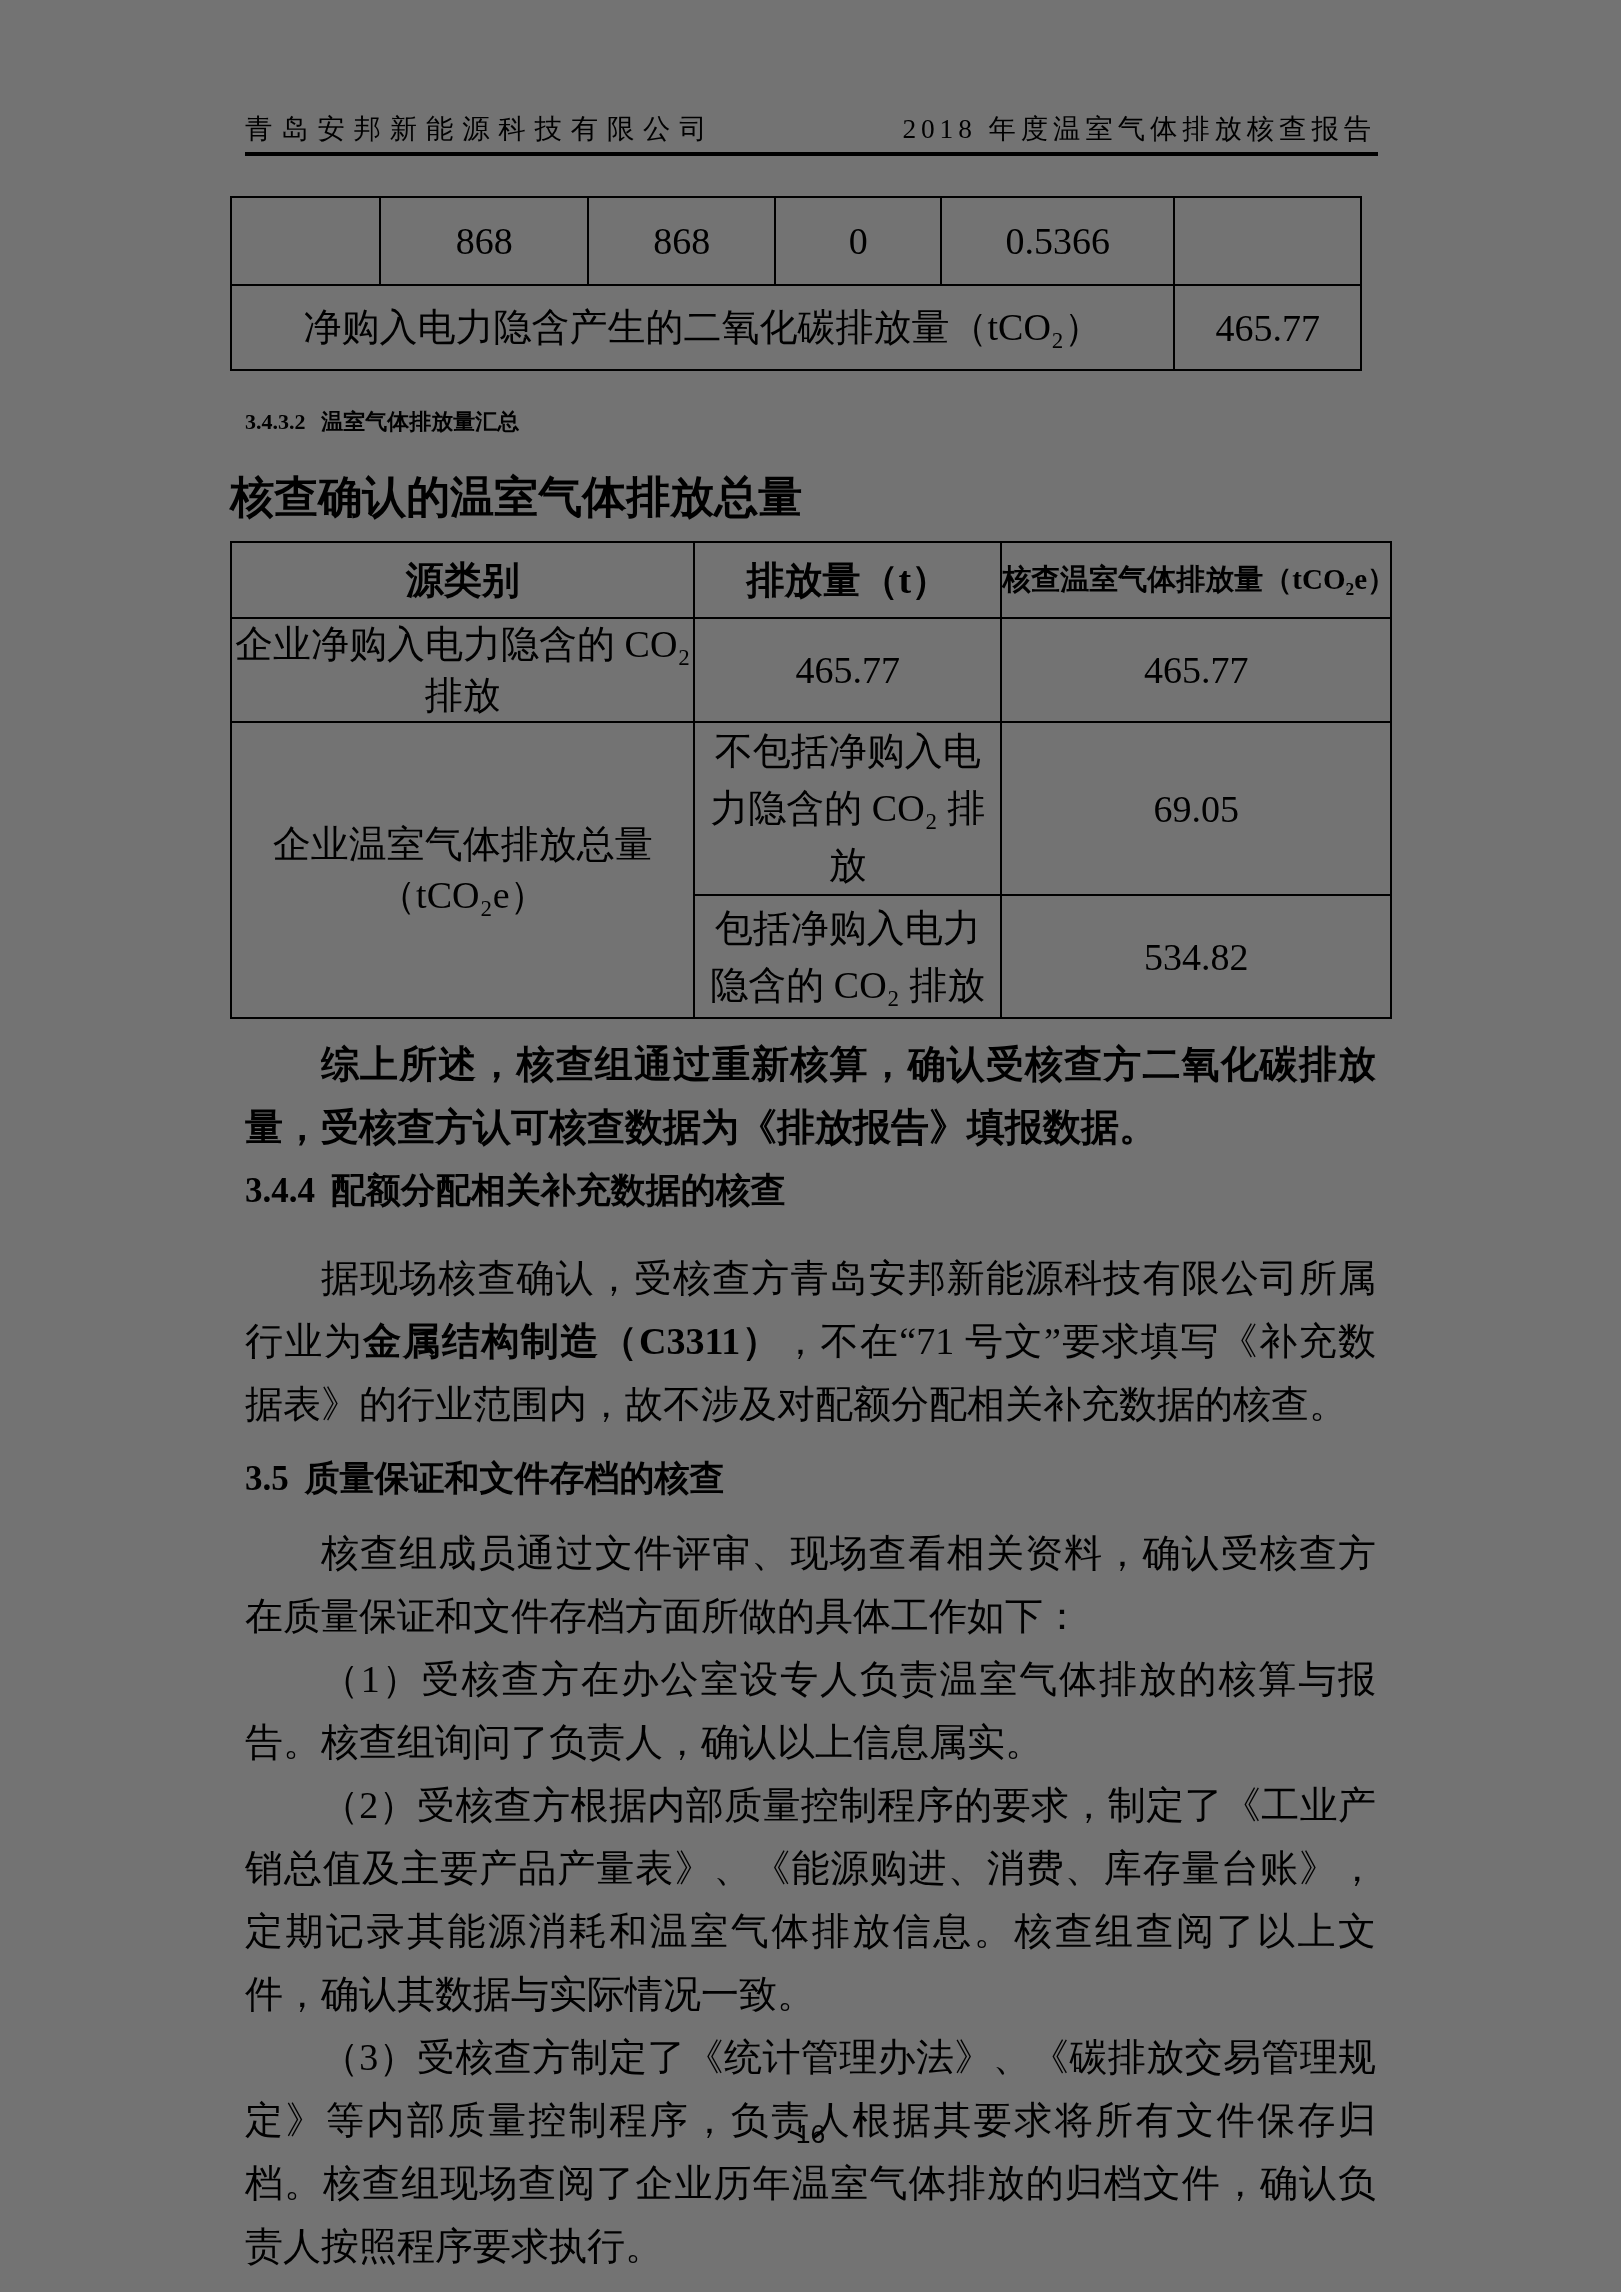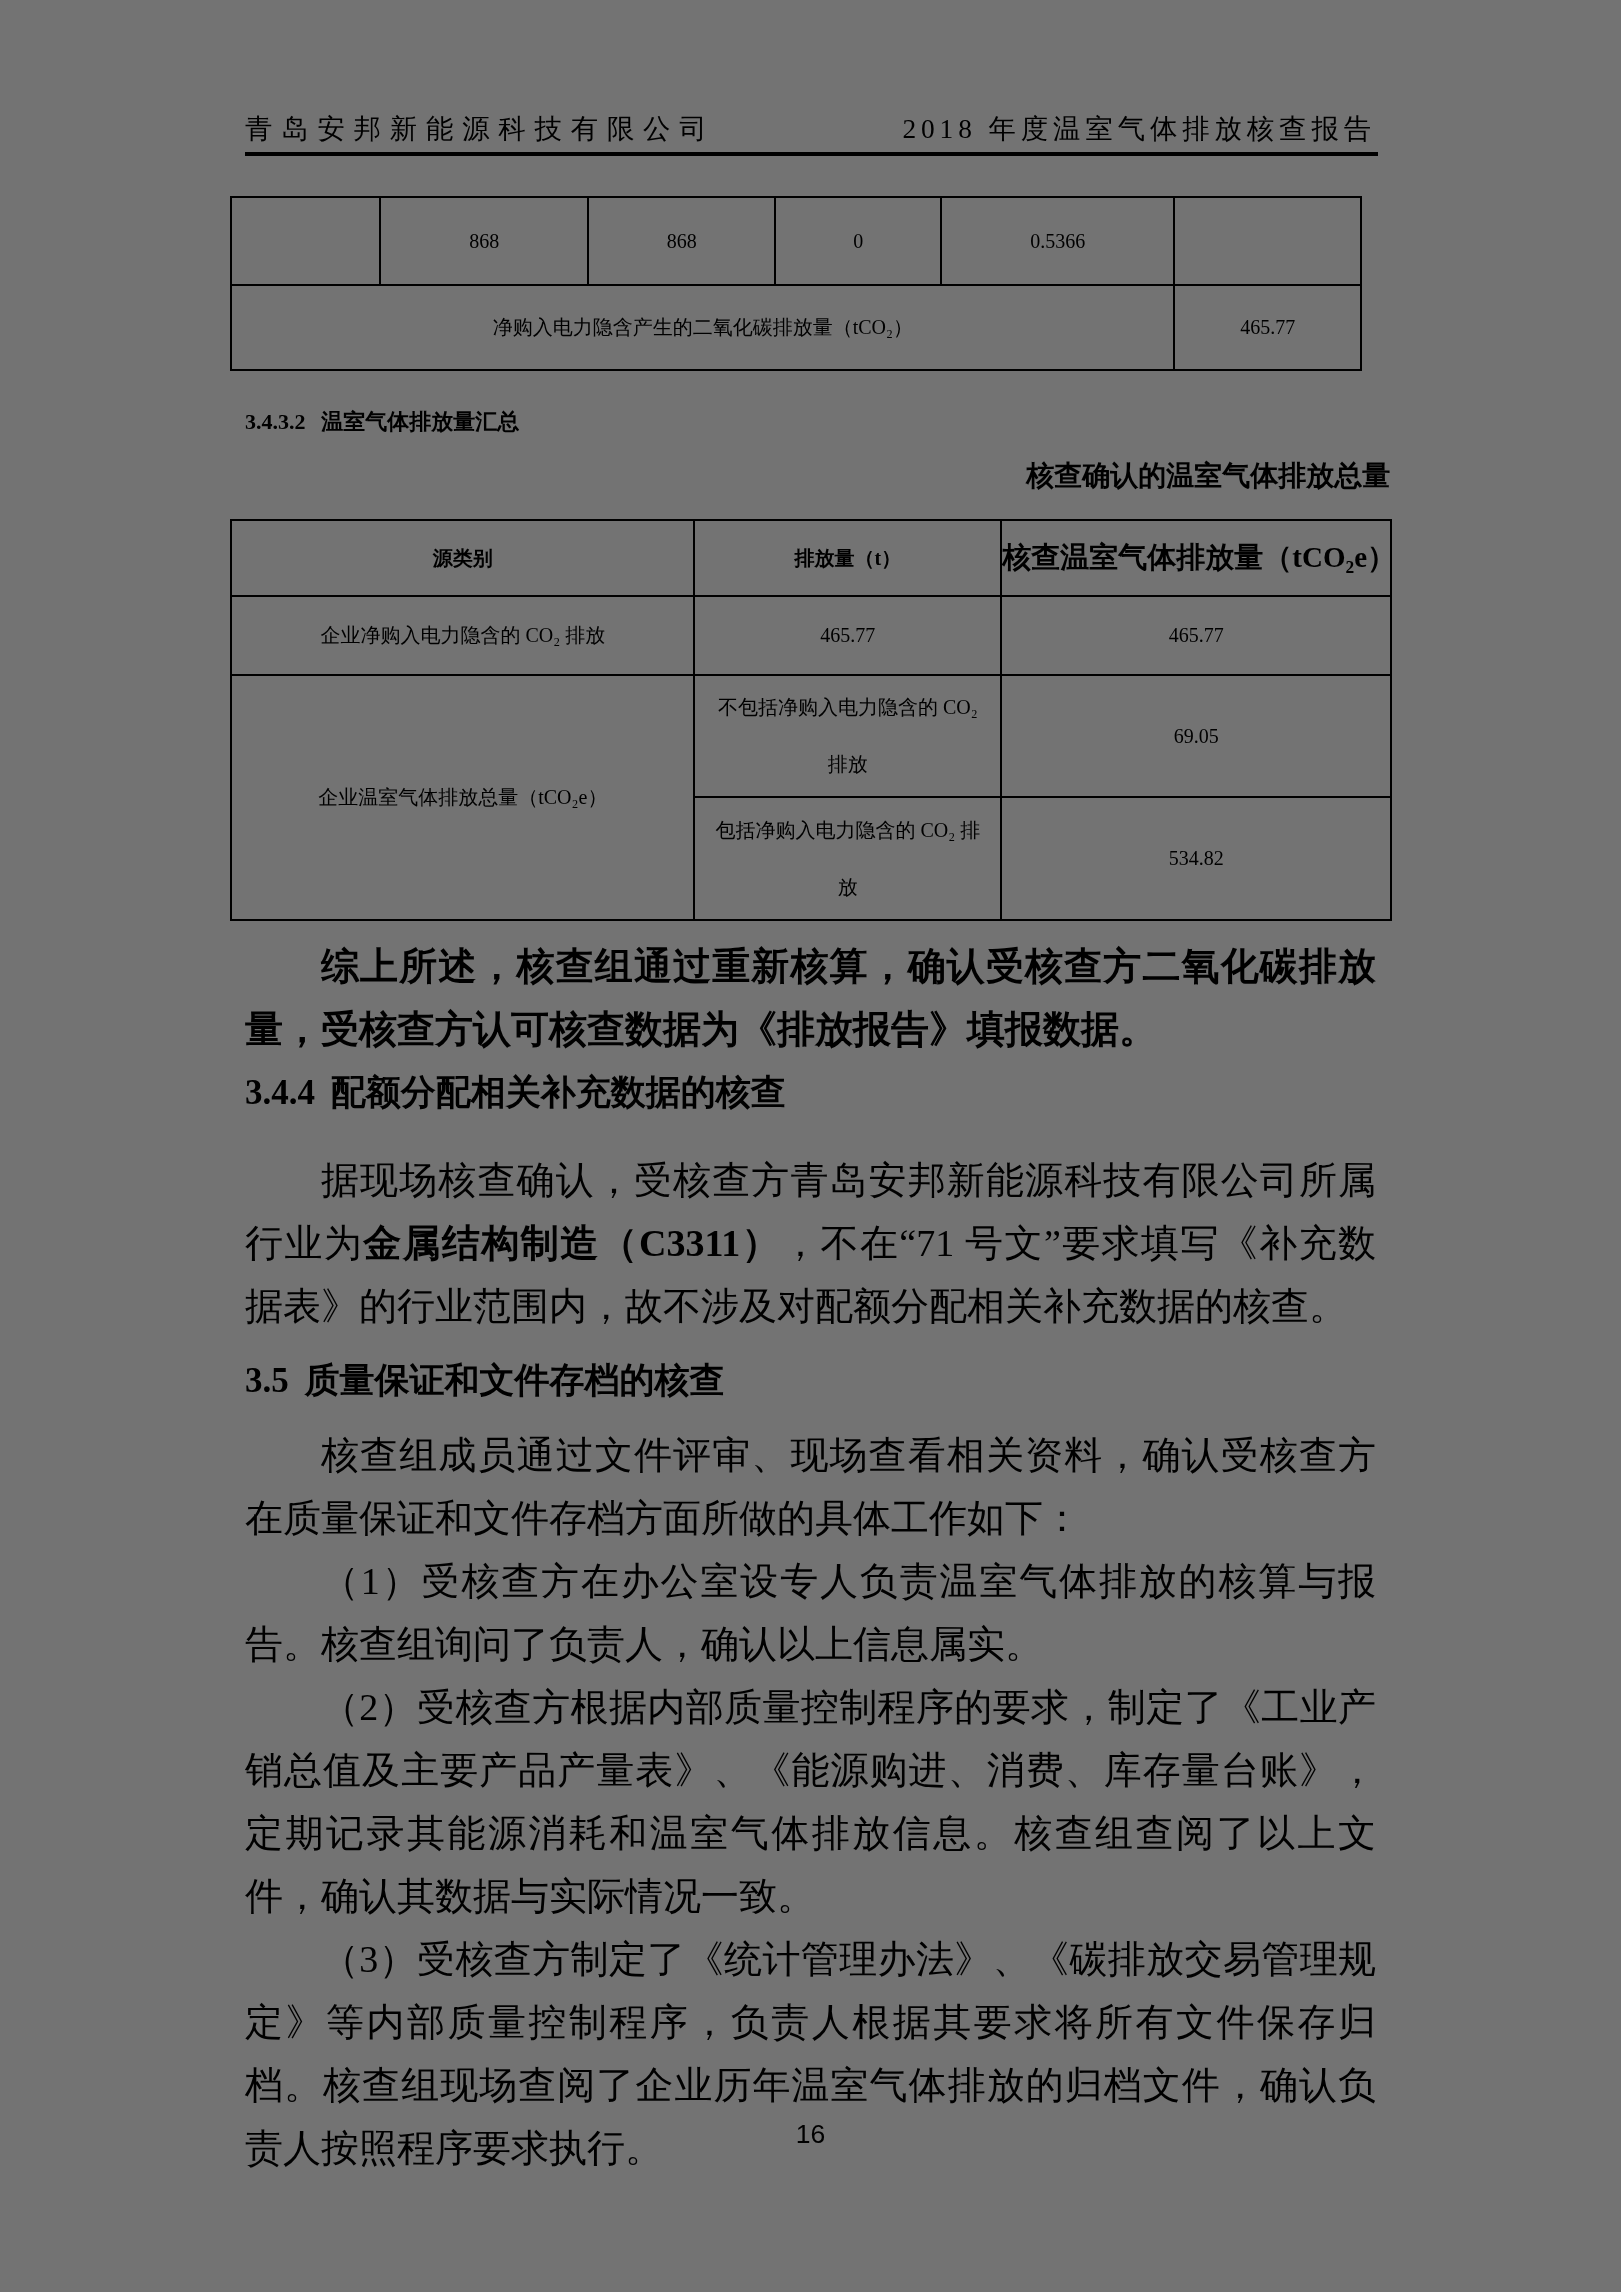--- a/index.html
+++ b/index.html
@@ -17,35 +17,35 @@
   }
   .doc-header .left{letter-spacing:8.8px;}
   .doc-header .right{letter-spacing:4.9px;}
   .header-rule{position:absolute;left:245px;width:1133px;top:152px;height:3.9px;background:#000;}
 
   
   .content{position:absolute;left:245px;top:196px;width:1131px;}
 
   table{border-collapse:collapse;table-layout:fixed;}
   td,th{border:2px solid #000;text-align:center;vertical-align:middle;
-        font-size:20px;padding:0;font-weight:normal;overflow:hidden;}
+        font-size:38px;padding:0;font-weight:normal;overflow:hidden;}
 
   .table1{margin-left:-14.7px;width:1130px;}
   .table1 td{height:86px;}
   .table1 .merged-row td{height:83px;}
 
   .section-heading{font-weight:bold;}
   .h-3432{margin-top:30px;font-size:22px;line-height:41px;}
   .h-344,.h-35{font-size:35px;line-height:43px;}
   .h-344{margin-top:9.8px;margin-bottom:35px;}
   .h-35{margin-top:21.6px;margin-bottom:21.6px;}
   .section-heading .num{margin-right:15.7px;}
 
-  .table-title{margin-left:-14.7px;width:1160px;margin-top:17px;
-    text-align:right;font-weight:bold;font-size:28px;line-height:33px;}
+  .table-title{margin-left:-14.7px;width:1160px;margin-top:39px;
+    text-align:left;font-weight:bold;font-size:44px;line-height:33px;}
 
   .table2{margin-left:-14.7px;width:1160px;margin-top:27.4px;}
   .table2 .hdr td{height:74px;font-weight:bold;}
   .table2 .hdr .verified-hdr{font-size:29px;white-space:nowrap;}
   .table2 .r1 td{height:77px;border-radius:6px;}
   .table2 .r2a td{height:120px;}
   .table2 .r2b td{height:121px;}
   .table2 .sub-label{line-height:57px;padding:0 13.7px;}
 
   .para{font-size:38px;line-height:63px;text-align:justify;

